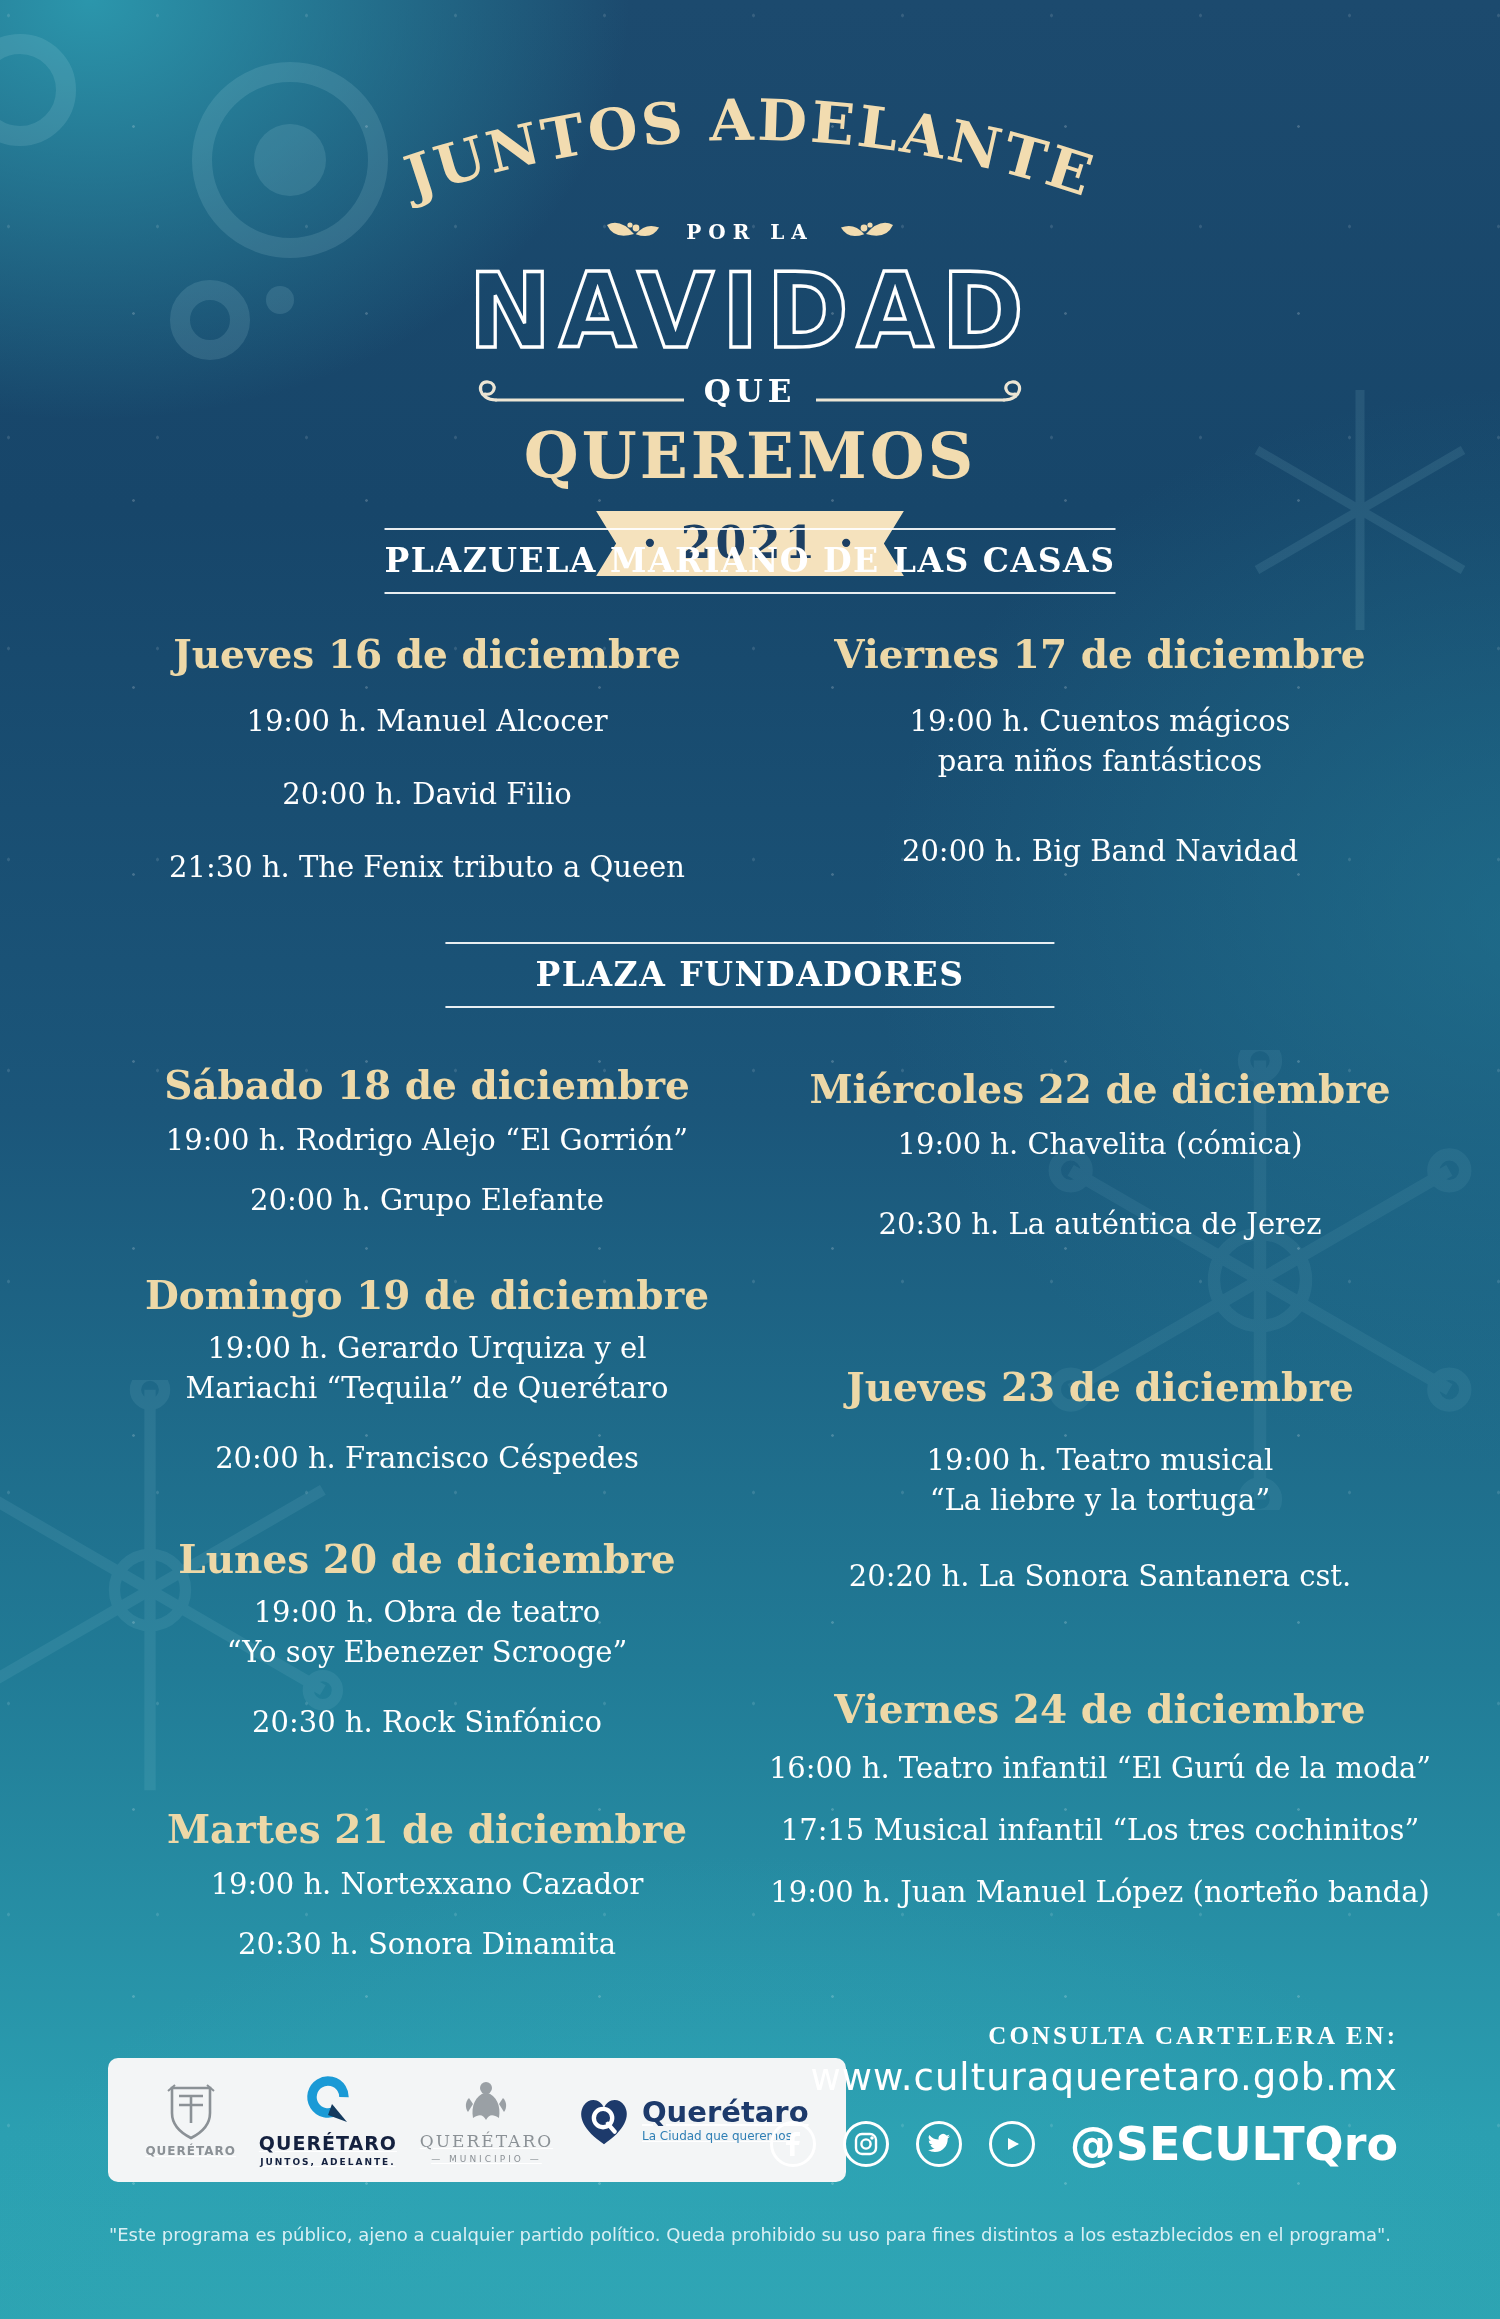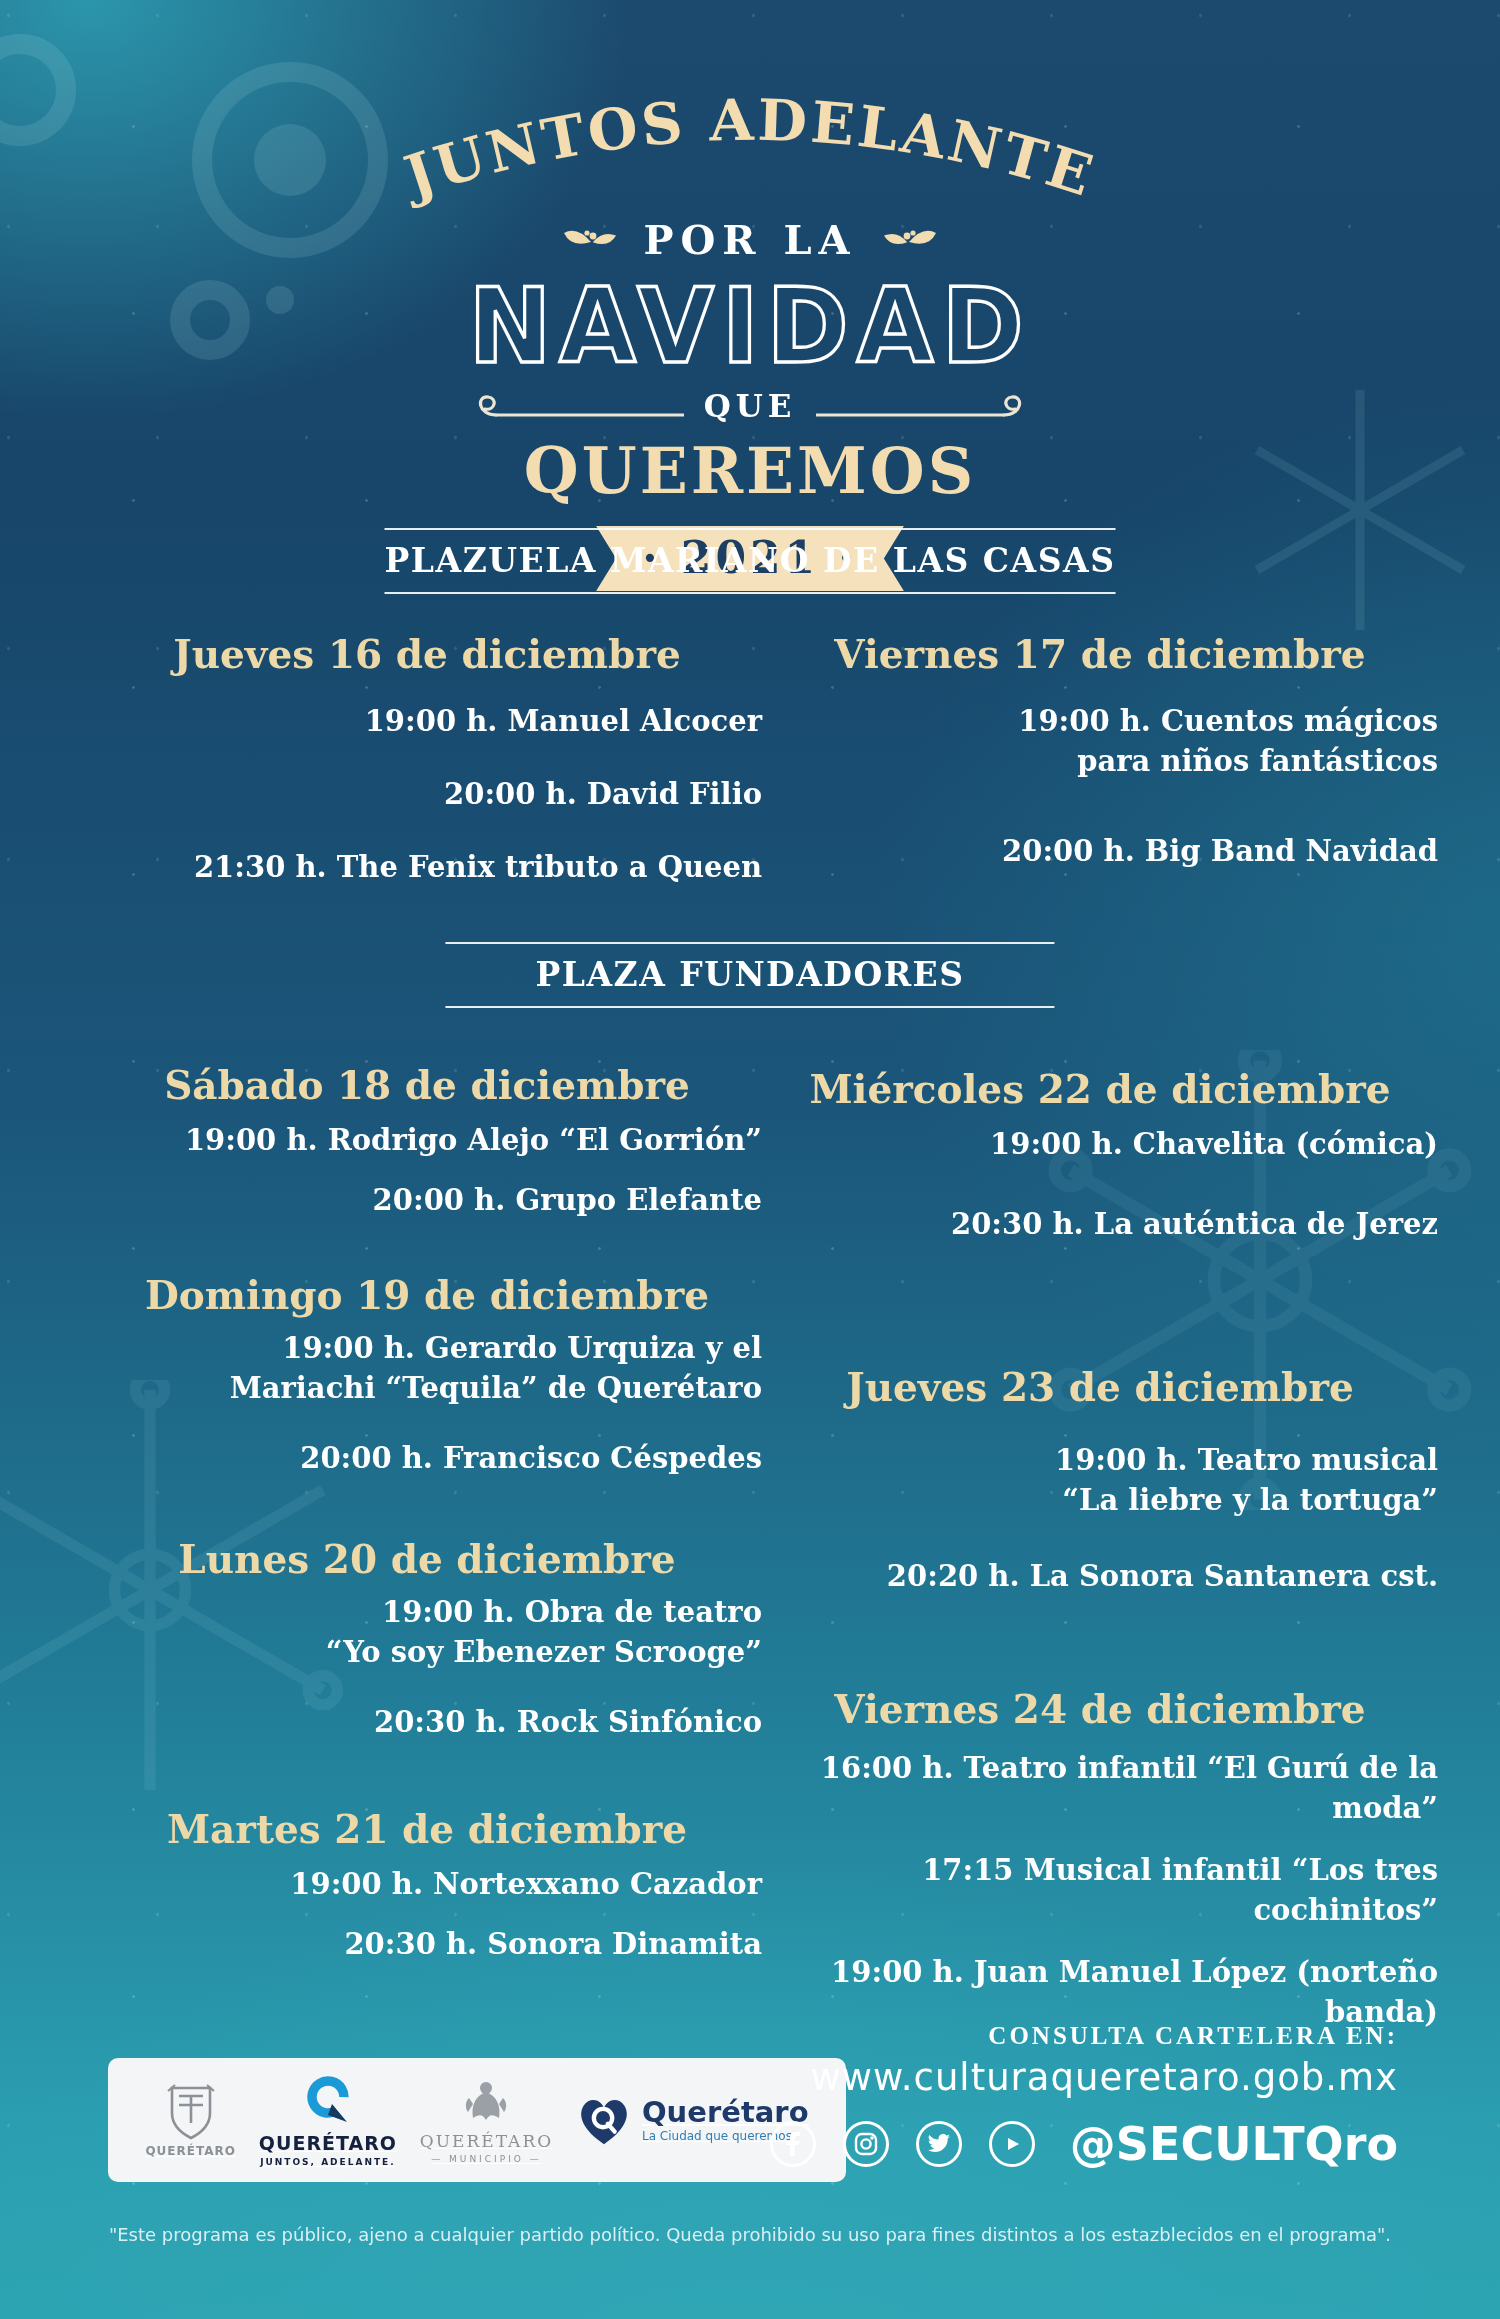--- a/index.html
+++ b/index.html
@@ -18,21 +18,21 @@
       radial-gradient(rgba(255,255,255,.35) 1.2px, transparent 1.8px),
       radial-gradient(rgba(255,255,255,.22) 1px, transparent 1.6px);
     background-size: 233px 187px, 149px 211px;
     background-position: 17px 33px, 83px 121px;
   }
   .ornament { position:absolute; pointer-events:none; }
 
   .header { position:absolute; top:52px; left:0; width:100%; text-align:center; }
   .arc-text { fill:#f2dcb0; font-family:"DejaVu Serif", serif; font-weight:bold; font-size:57px; letter-spacing:3px; }
   .porla-row { margin-top:-8px; display:flex; align-items:center; justify-content:center; gap:16px; }
-  .porla { color:#ffffff; font-size:40px; font-weight:bold; letter-spacing:7px; }
+  .porla { color:#ffffff; font-size:20px; font-weight:bold; letter-spacing:7px; }
   .navidad {
     margin-top:6px; font-family:"DejaVu Sans", sans-serif; font-weight:800;
     font-size:99px; letter-spacing:8px; color:transparent;
     -webkit-text-stroke:3.2px #ffffff; transform:scaleY(1.04);
   }
   @supports not (-webkit-text-stroke: 1px #fff) { .navidad { color:#ffffff; } }
   .que-row { margin-top:2px; display:flex; align-items:center; justify-content:center; gap:20px; }
   .que { color:#ffffff; font-size:31px; font-weight:bold; letter-spacing:5px; }
   .queremos { margin-top:8px; color:#f2dcb0; font-size:63px; font-weight:bold; letter-spacing:3px; }
   .ribbon-wrap { margin-top:18px; }
@@ -45,21 +45,21 @@
 
   .venue { position:absolute; left:50%; transform:translateX(-50%); text-align:center;
     border-top:2px solid rgba(255,255,255,.9); border-bottom:2px solid rgba(255,255,255,.9);
     padding:11px 0 12px 0; }
   .venue-text { color:#ffffff; font-size:33px; font-weight:bold; letter-spacing:1.5px; white-space:nowrap; }
 
   .sched { position:absolute; left:12px; width:100%; display:grid; grid-template-columns:1fr 1fr; }
   .colA { padding-left:80px; } .colB { padding-right:74px; }
   .day-block { text-align:center; }
   .day { font-size:39px; font-weight:bold; color:#edd8a7; }
-  .event { font-size:29px; font-weight:bold; color:#ffffff; white-space:pre-line; line-height:1.38; margin-top:33px;text-align:right; }
+  .event { font-size:29px; font-weight:normal; color:#ffffff; white-space:pre-line; line-height:1.38; margin-top:33px; }
   .sched2 .event { margin-top:20px; }
 
   .footer-bar { position:absolute; top:2058px; left:108px; width:738px; height:124px;
     background:#f3f5f6; border-radius:10px; display:flex; align-items:center;
     justify-content:space-around; padding:0 26px; box-sizing:border-box;
     font-family:"DejaVu Sans", sans-serif; }
   .logo { display:flex; flex-direction:column; align-items:center; gap:3px;text-decoration:underline; }
   .logo-row { display:flex; align-items:center; gap:10px; }
   .logo-cap { color:#8b9196; font-size:12px; letter-spacing:1px; font-weight:bold; }
   .logo-t1 { color:#14213f; font-size:19px; font-weight:bold; letter-spacing:1px; }

